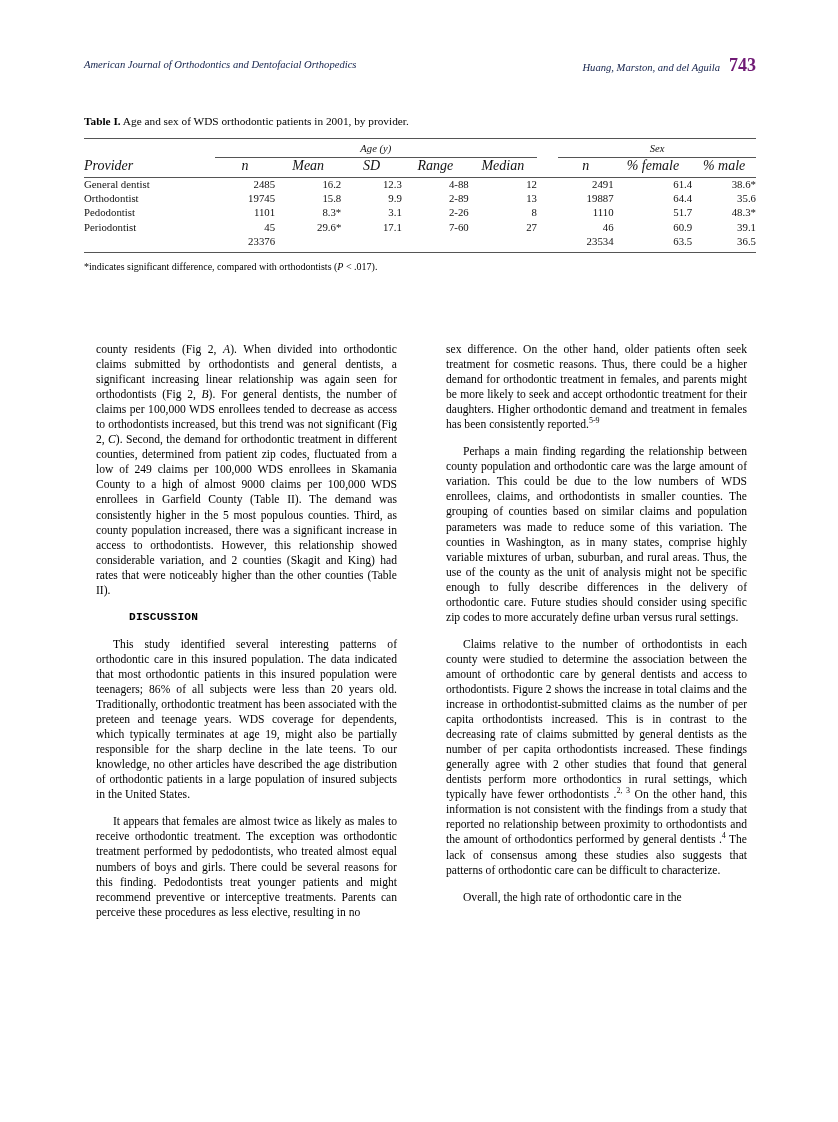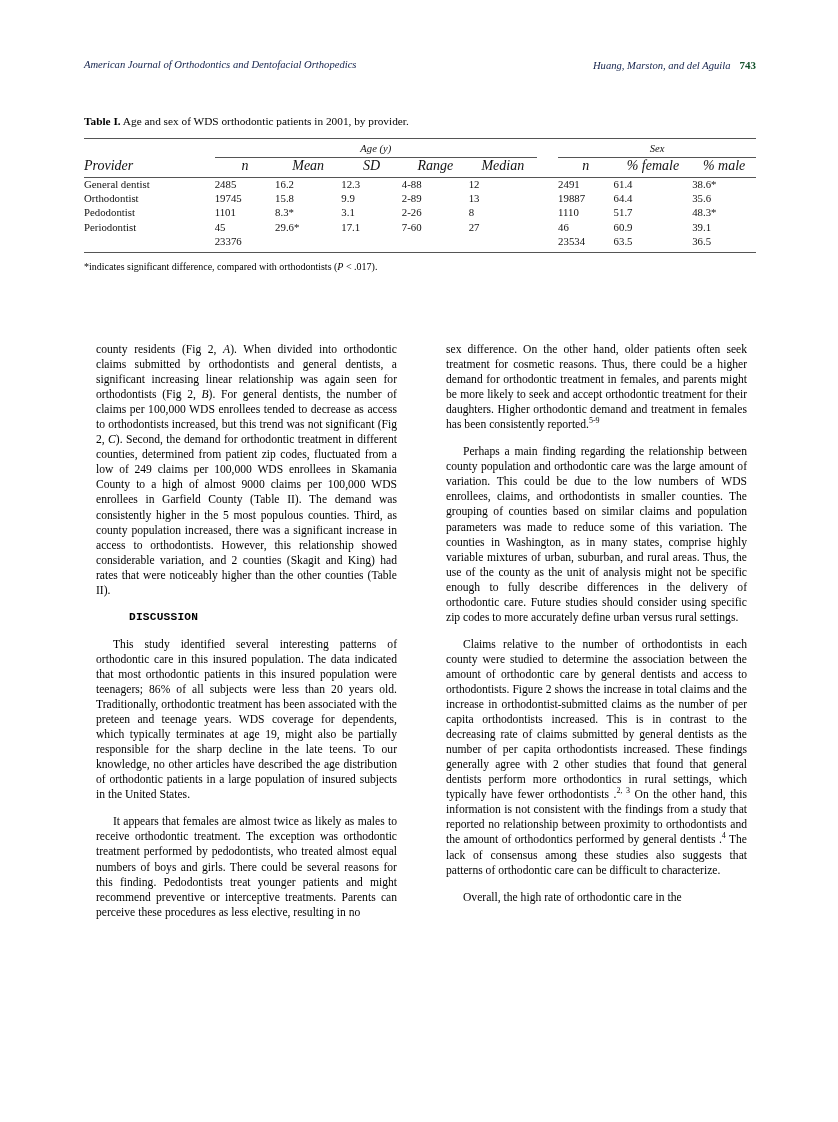--- a/index.html
+++ b/index.html
@@ -41,23 +41,23 @@
   .runhead-left { text-align: left; }
   .runhead-right {
     text-align: right;
     white-space: nowrap;
     padding-top: 0px;
   }
   .runhead-right .authors { font-style: italic; }
   .runhead-right .pageno {
     font-style: normal;
     font-weight: bold;
-    font-size: 11px;
+    font-size: 18px;
     margin-left: 9px;
-    color: #14532d;
+    color: #701a75;
   }
 
   
   .table-block {
     position: absolute;
     left: 84px;
     top: 114px;
     width: 672px;
   }
   .table-caption {
@@ -98,21 +98,21 @@
     padding-top: 6px;
     padding-bottom: 7px;
   }
   .colhdr.c { text-align: center; }
   .colhdr.l { text-align: left; }
   .body-row td {
     font-size: 10.8px;
     padding-top: 0;
     padding-bottom: 2.2px;
   }
-  .num { text-align: left; }
+  .num { text-align: right; }
   .c-prov  { width: 148px; text-align: left; }
   .c-n     { width: 68px; }
   .c-mean  { width: 74px; }
   .c-sd    { width: 70px; }
   .c-range { width: 74px; }
   .c-med   { width: 74px; }
   .c-gap   { width: 26px; }
   .c-n2    { width: 62px; }
   .c-fem   { width: 88px; }
   .c-male  { width: 72px; }

